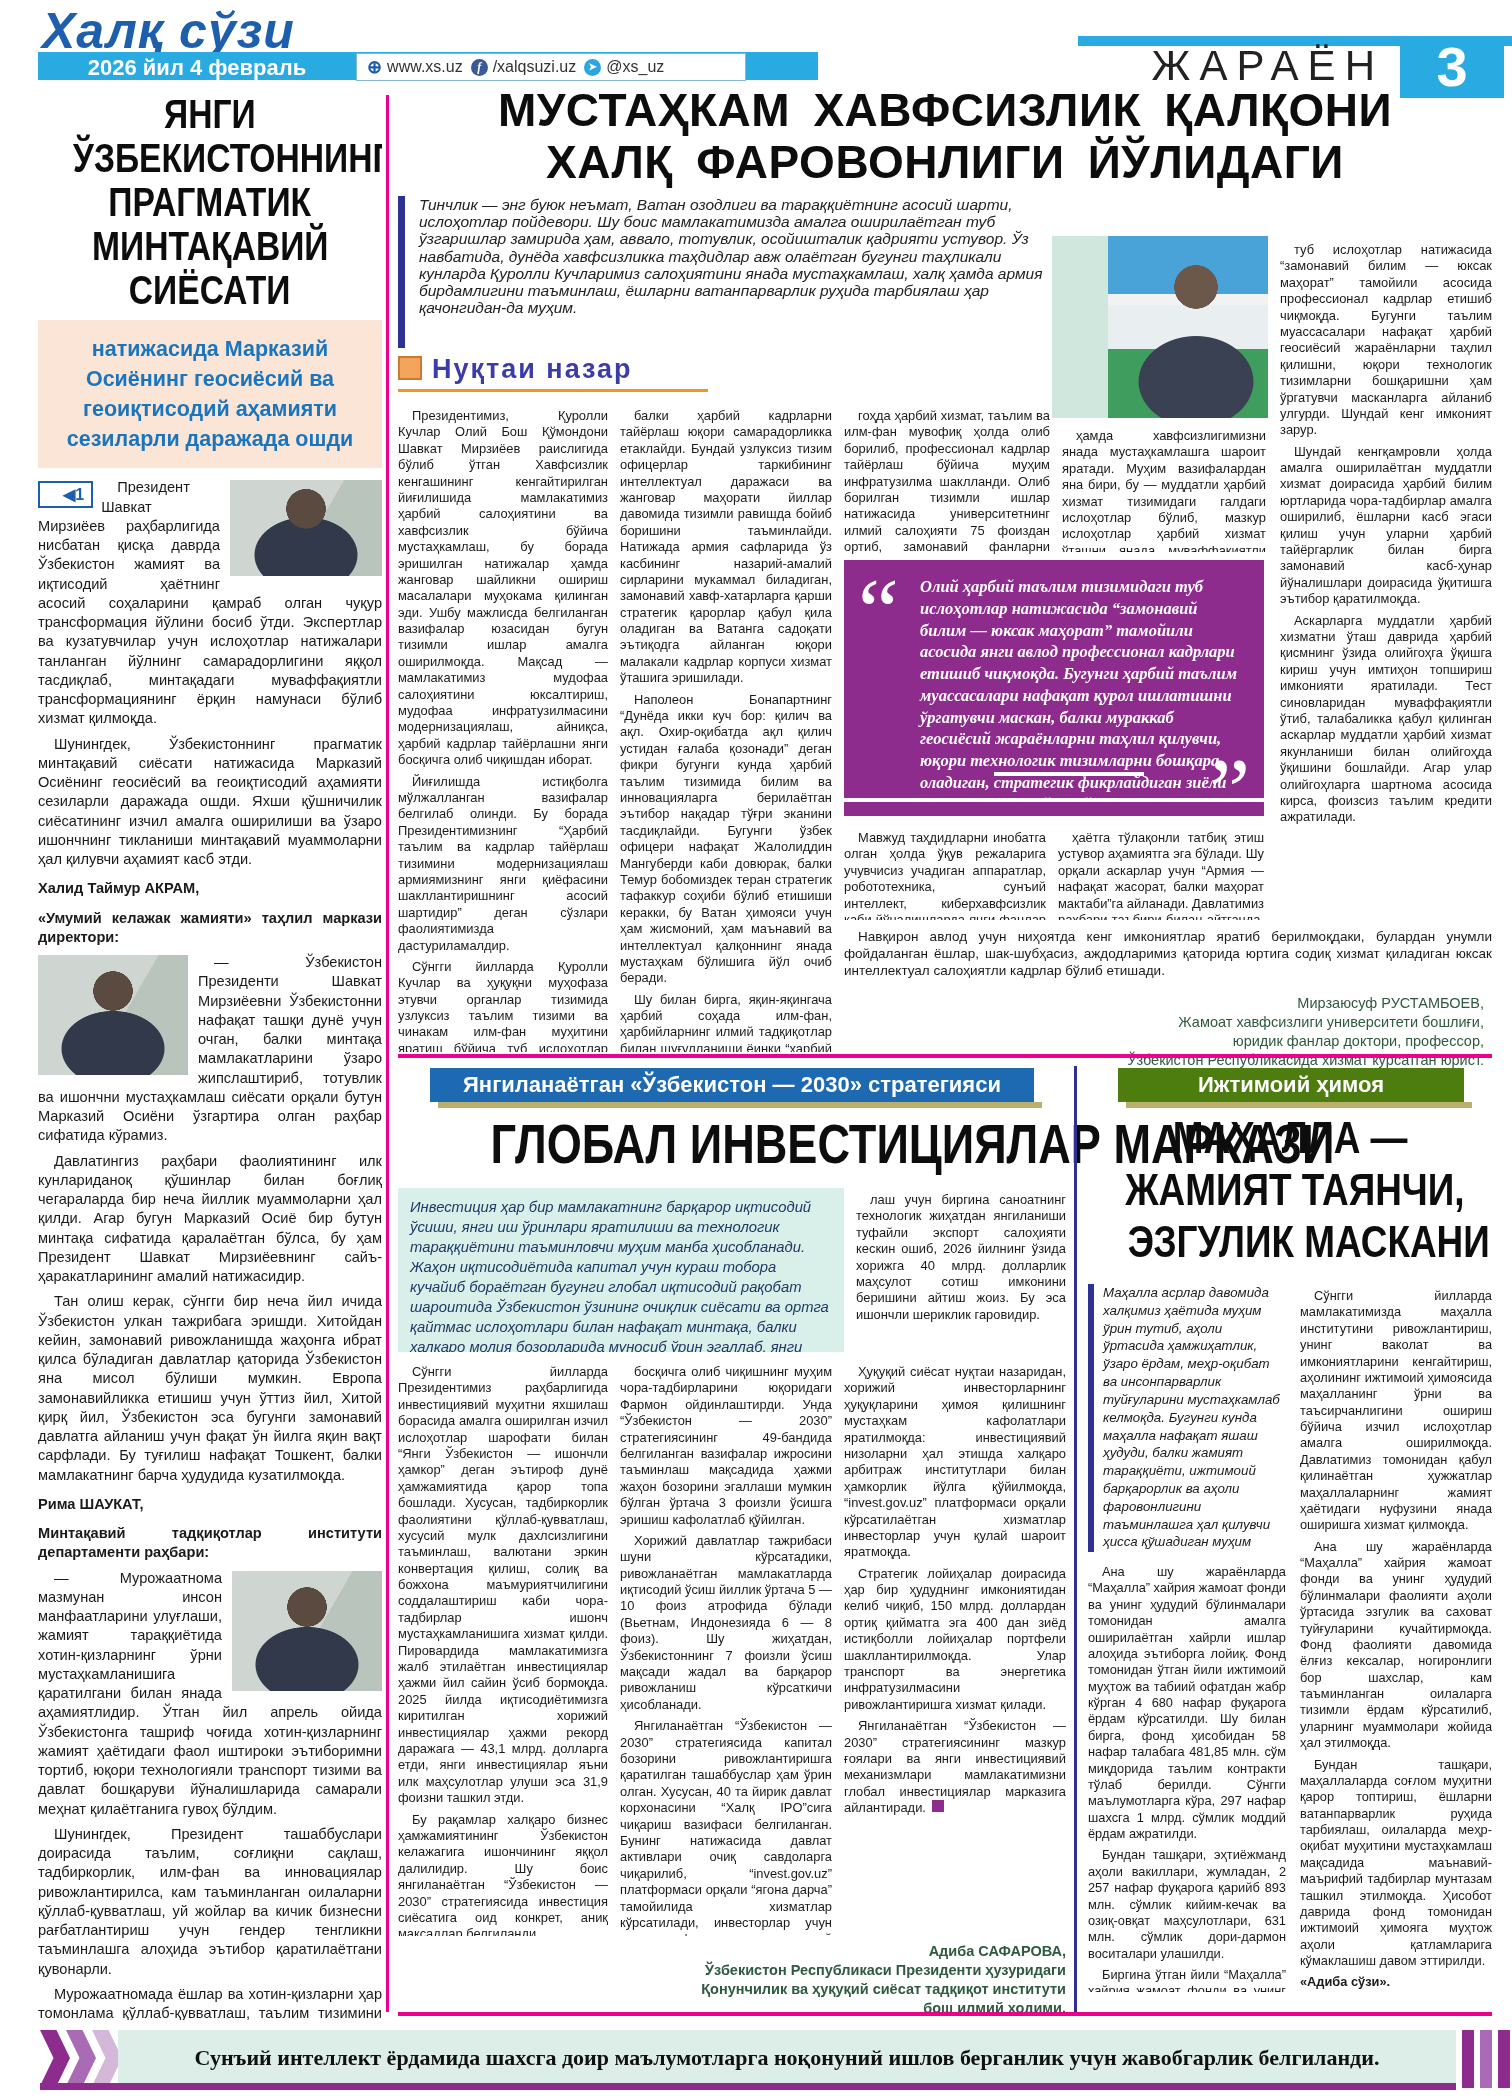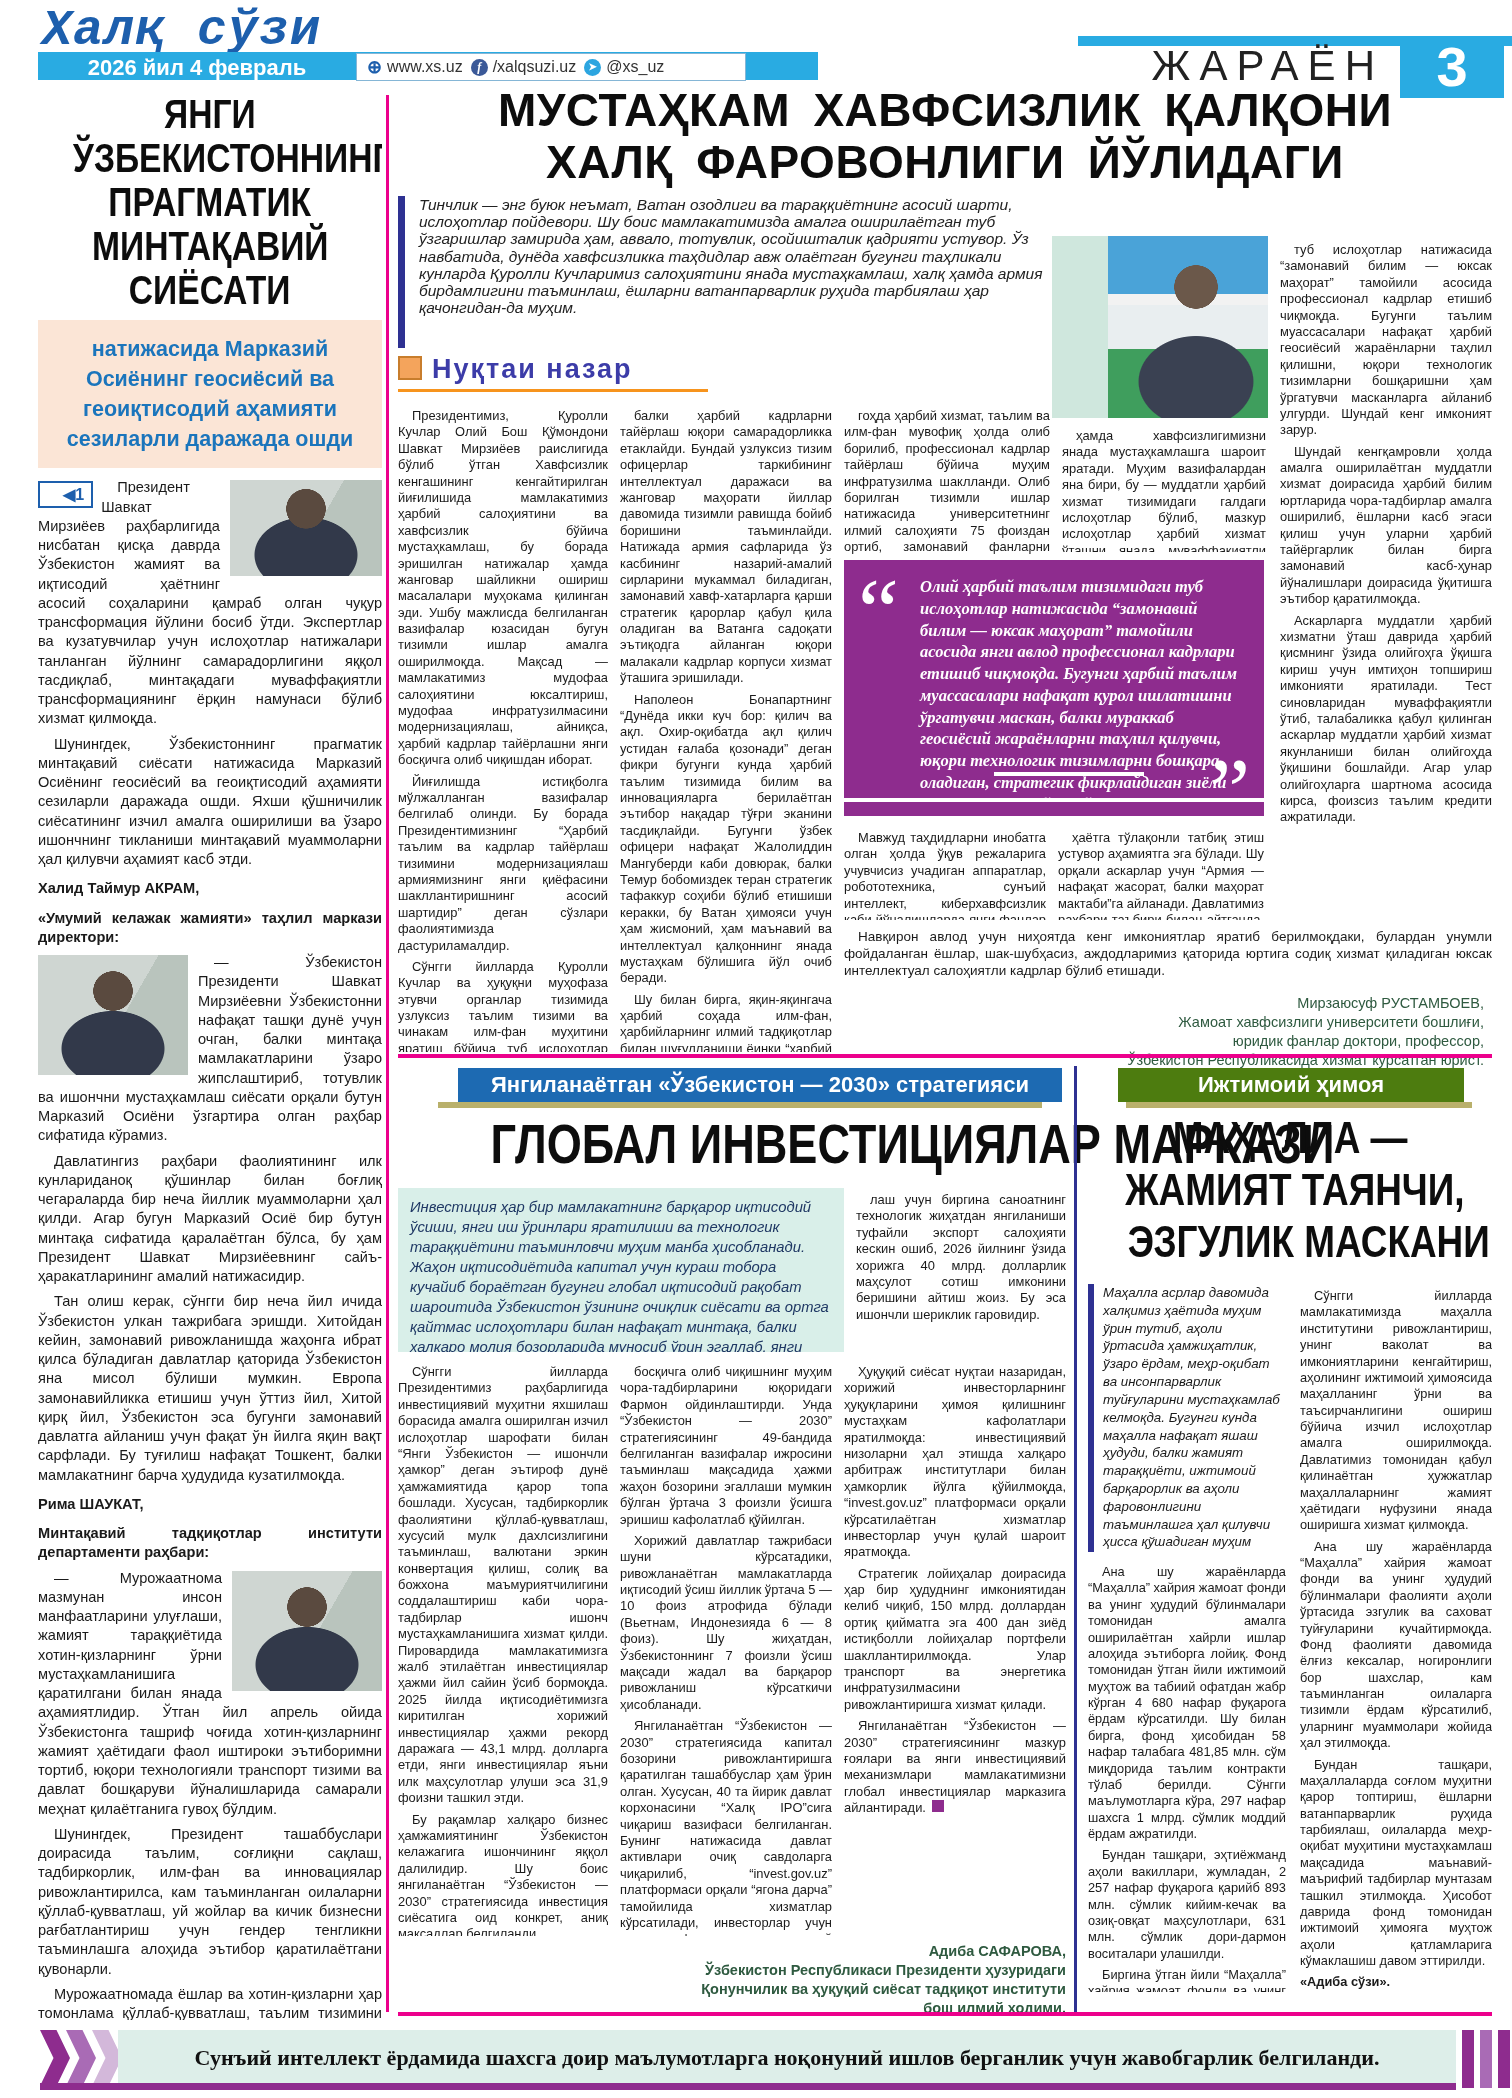--- a/index.html
+++ b/index.html
@@ -1,20 +1,20 @@
 <!DOCTYPE html>
 <html><head>
 <meta charset="utf-8">
 <style>
   html,body{margin:0;padding:0;background:#888;}
   .page{position:relative;width:1512px;height:2098px;background:#fff;margin:0 auto;
         font-family:"Liberation Sans",sans-serif;color:#1a1a1a;overflow:hidden;}
   .abs{position:absolute;}
   
-  .logo{left:42px;top:2px;font-family:Liberation Mono, monospace;font-style:italic;font-weight:bold;
+  .logo{left:42px;top:2px;font-family:Liberation Sans, sans-serif;font-style:italic;font-weight:bold;
         font-size:50px;color:#1d5fad;letter-spacing:1px;}
   .datebar{left:38px;top:52px;width:780px;height:28px;background:#29abe2;}
   .date{left:38px;top:55px;width:318px;text-align:center;color:#fff;font-weight:bold;font-size:22px;}
   .urlbox{left:356px;top:53px;width:368px;height:26px;background:#fff;border:1px solid #85b6d6;
           display:flex;align-items:center;gap:8px;padding:0 10px;font-size:16px;color:#333;}
   .urlbox .it{display:flex;align-items:center;gap:5px;}
   .glb{color:#1d5fad;font-size:18px;font-weight:bold;line-height:1;}
   .cir{width:17px;height:17px;border-radius:50%;color:#fff;font-size:12px;font-weight:bold;
        display:inline-flex;align-items:center;justify-content:center;line-height:1;}
   .fb{background:#3b5998;font-family:"Liberation Serif",serif;font-style:italic;}
@@ -82,21 +82,21 @@
   .qbar{left:844px;top:802px;width:420px;height:14px;background:#8e2c8e;}
   .colCb{left:844px;top:826px;width:202px;height:94px;}
   .colDb{left:1058px;top:826px;width:206px;height:94px;}
   .wide{left:844px;top:924px;width:648px;height:62px;font-size:13.5px;}
   .m-author{left:844px;top:994px;width:640px;text-align:right;font-weight:normal;color:#2f5a40;
             font-size:14.5px;line-height:1.3;}
   .hr1{left:398px;top:1054px;width:1094px;}
   
   .kick{height:34px;color:#fff;font-weight:bold;font-size:22px;text-align:center;line-height:34px;}
   .kick-under{height:6px;background:#b9b06b;}
-  .midkick{left:430px;top:1068px;width:604px;background:#1d6ab2;margin-left:28px;}
+  .midkick{left:430px;top:1068px;width:604px;background:#1d6ab2;}
   .midkick-u{left:438px;top:1102px;width:604px;}
   .mid-title{left:398px;top:1114px;width:668px;text-align:center;font-size:55px;line-height:60px;color:#0d0d0d;}
   .mid-intro{left:398px;top:1188px;width:446px;height:164px;background:#d9efe9;box-sizing:border-box;
              padding:10px 12px;font-style:italic;font-size:14.8px;line-height:1.35;color:#1f3864;overflow:hidden;}
   .midc3t{left:856px;top:1188px;width:210px;height:164px;}
   .midc{top:1360px;height:576px;font-size:12.9px;line-height:1.27;overflow:hidden;}
   .midc1{left:398px;width:210px;}
   .midc2{left:620px;width:212px;}
   .midc3{left:844px;width:222px;}
   .endsq{display:inline-block;width:12px;height:12px;background:#8e2c8e;margin-left:6px;}

